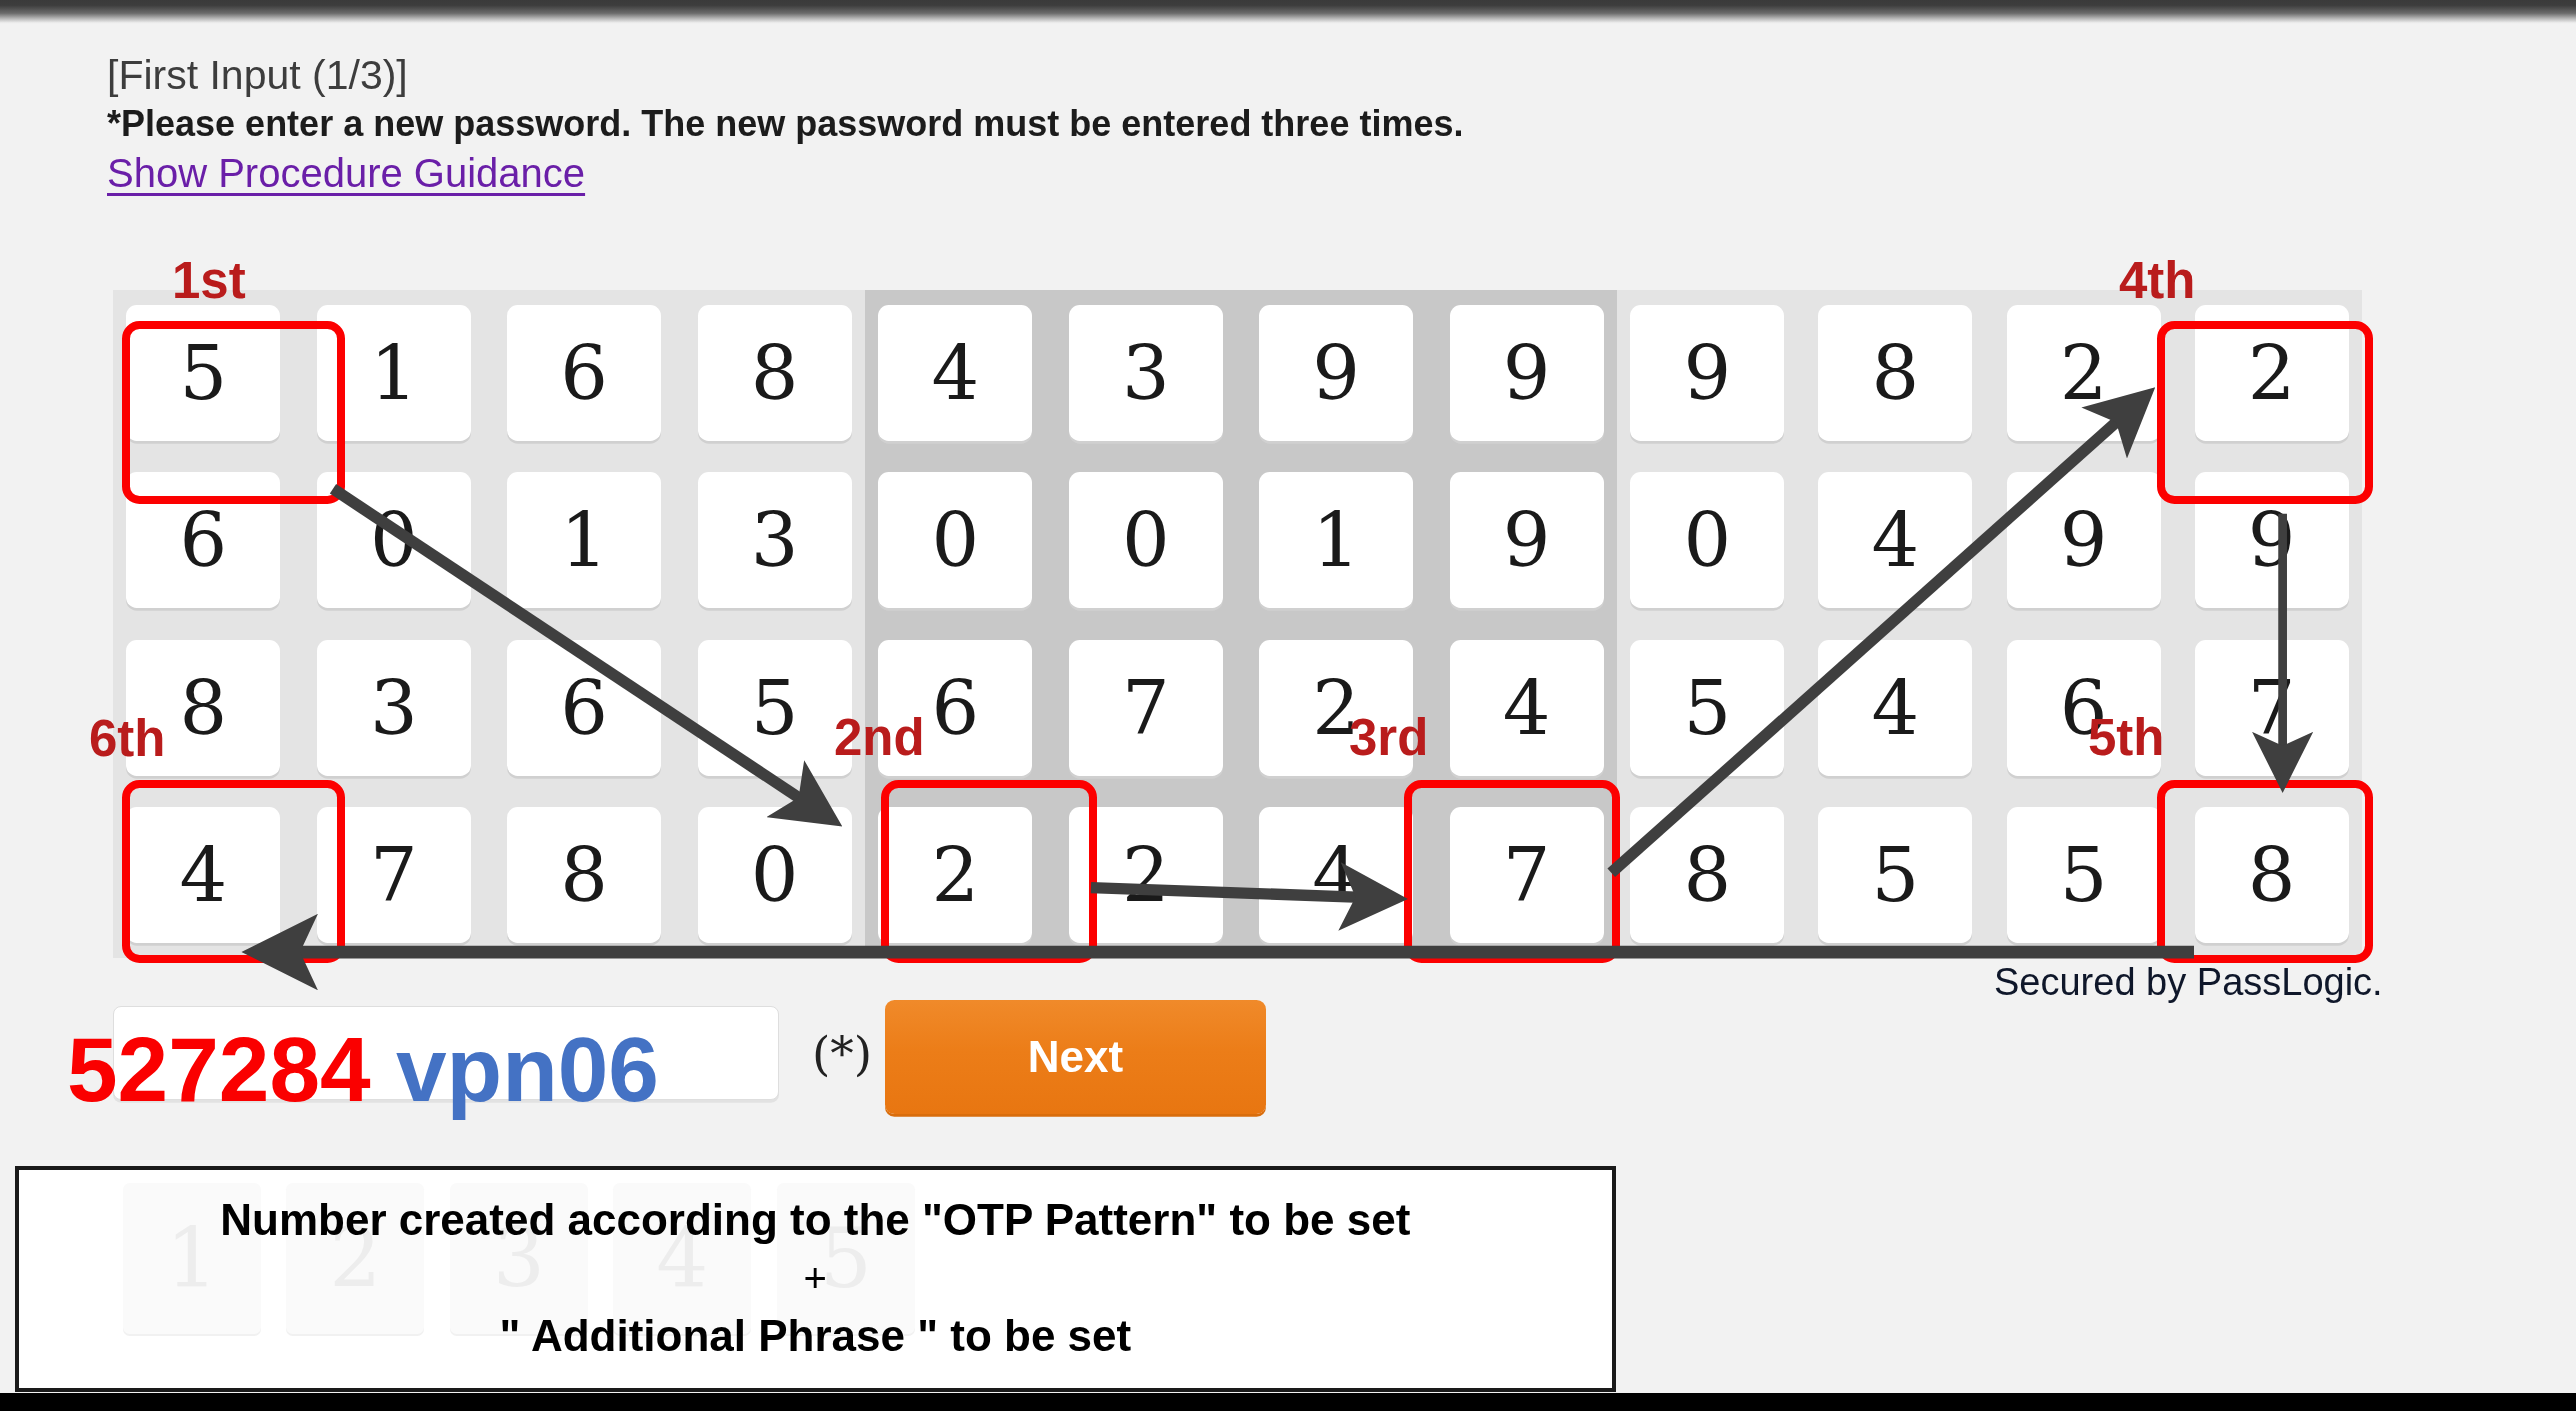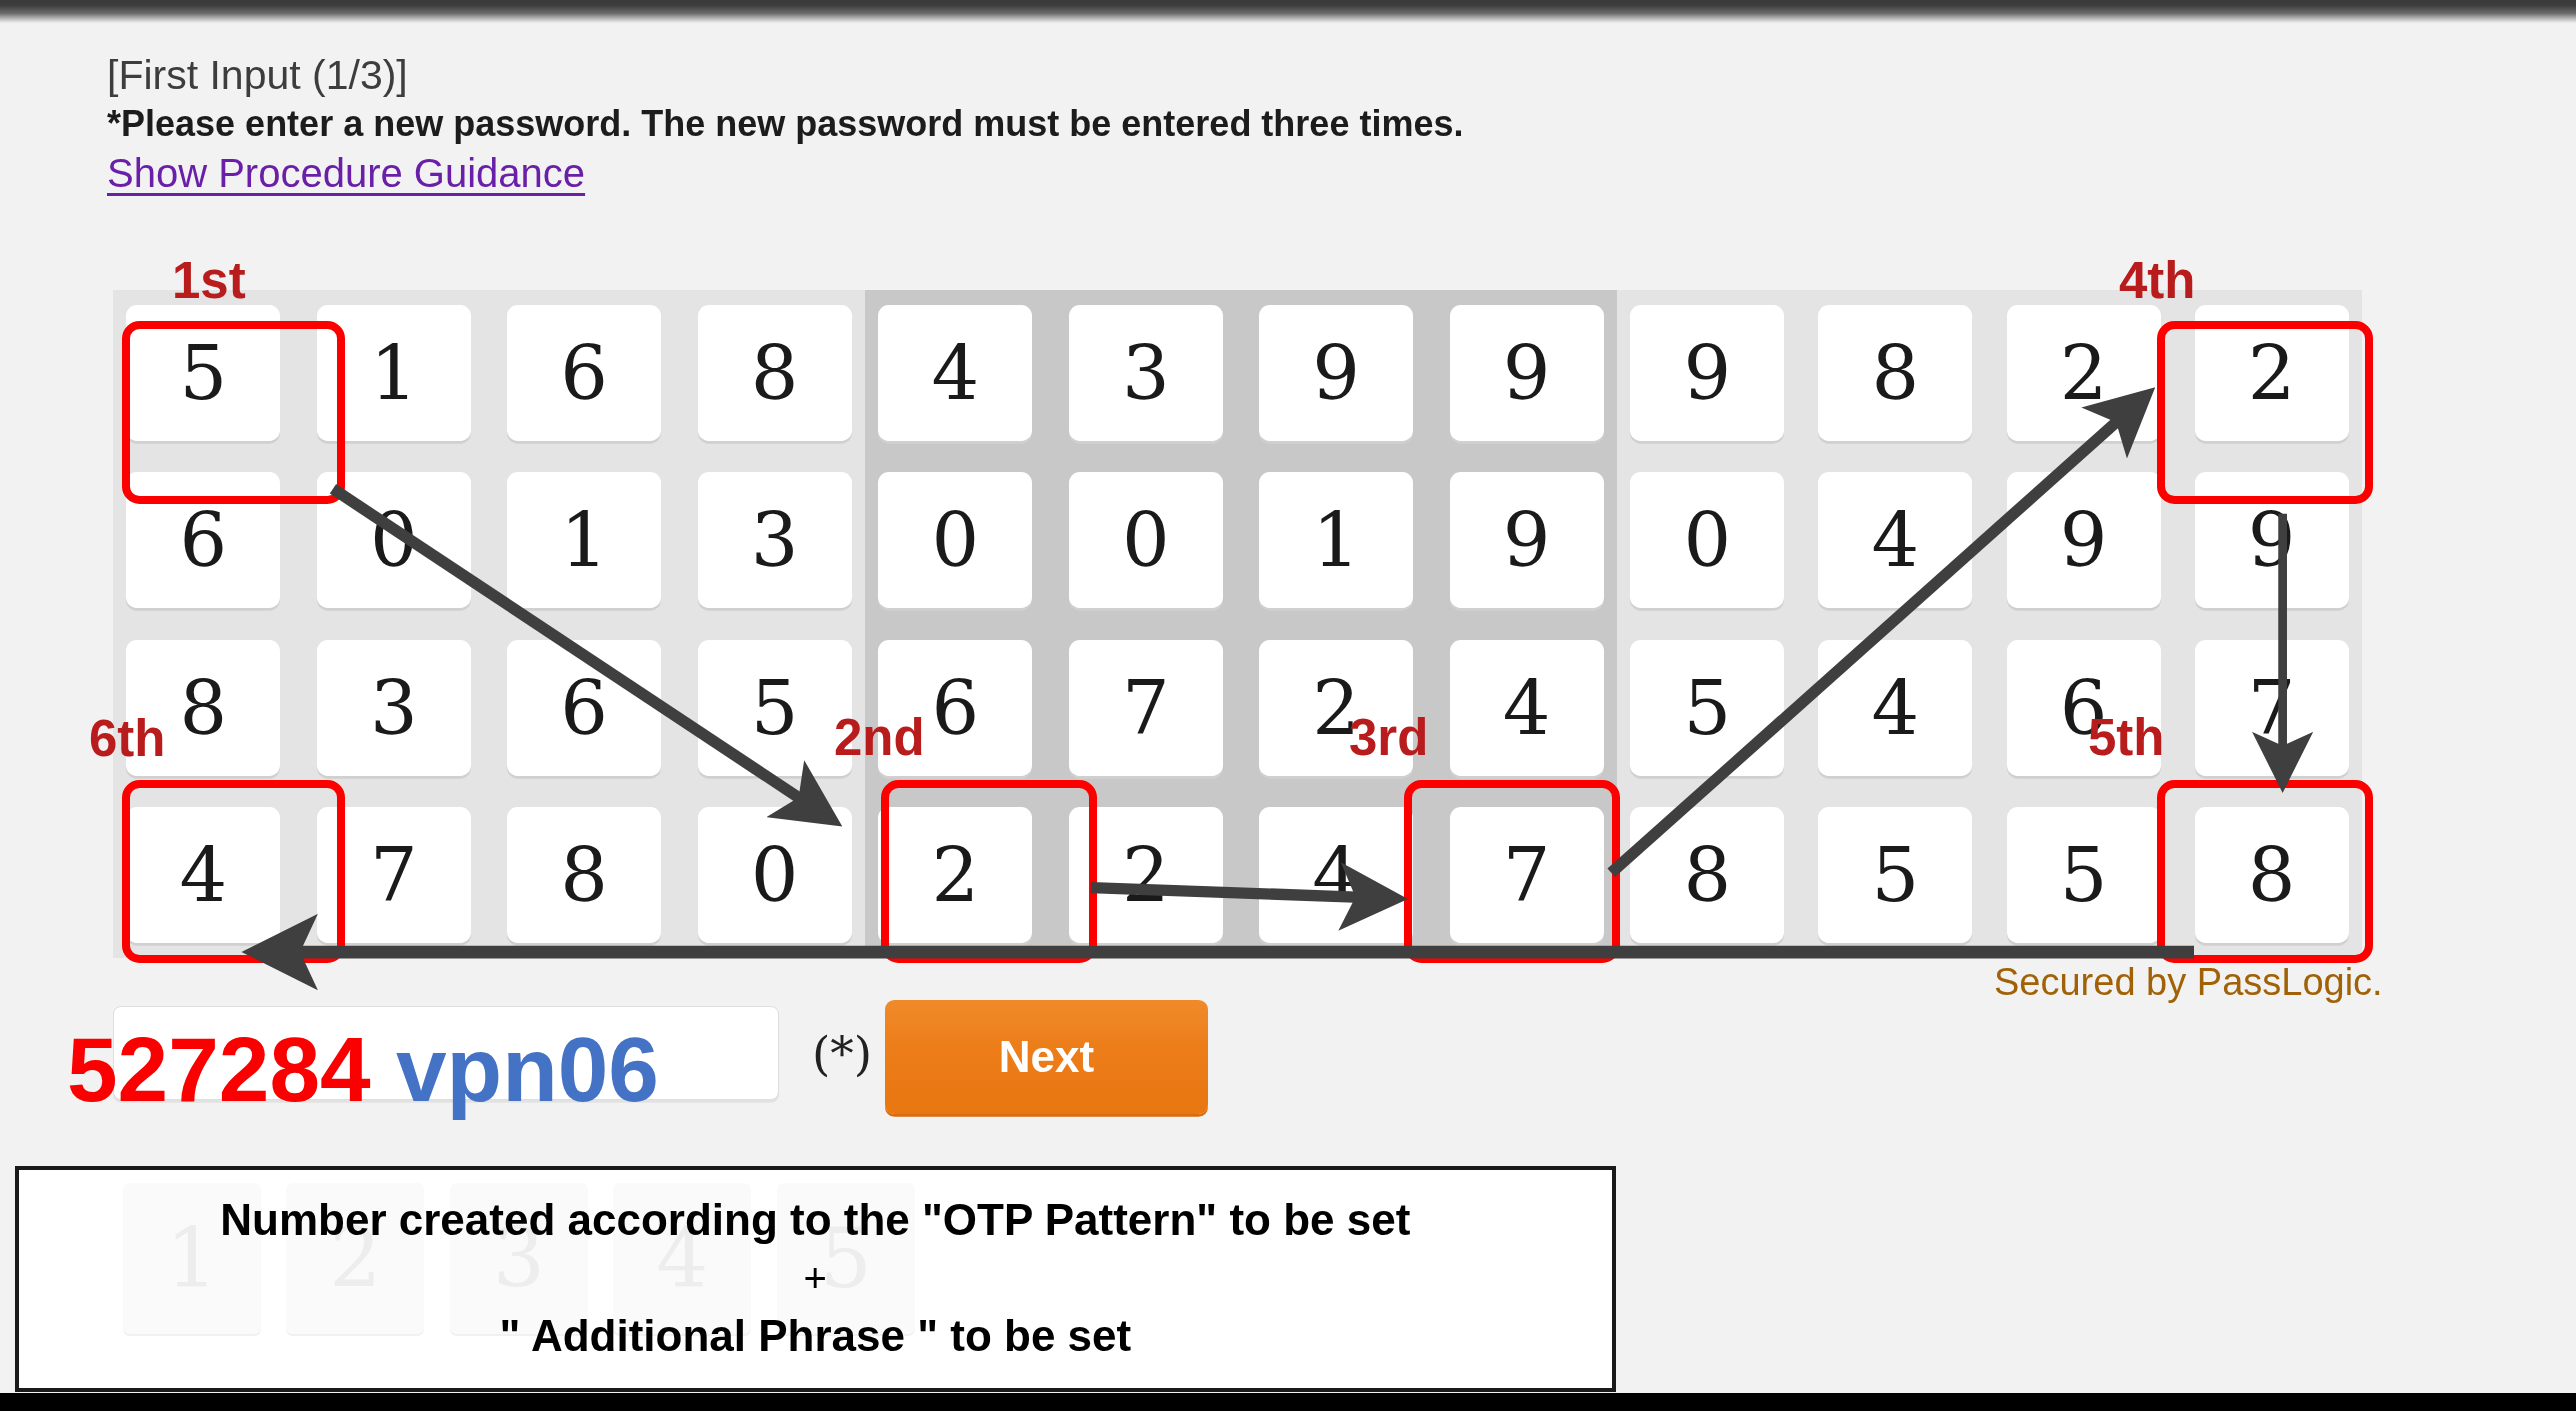--- a/index.html
+++ b/index.html
@@ -65,29 +65,29 @@
     position:absolute;left:67px;top:1024px;white-space:nowrap;
     font-size:91px;font-weight:bold;line-height:1;
   }
   #otp-num{color:#fa0000;}
   #otp-phrase{color:#4472c4;}
   #asterisk{
     position:absolute;left:812px;top:1026px;font-size:47px;color:#222;
     font-family:"DejaVu Serif",serif;
   }
   #next-btn{
-    position:absolute;left:885px;top:1000px;width:323px;height:114px;
+    position:absolute;left:885px;top:1000px;width:381px;height:114px;
     background:linear-gradient(to bottom,#f08a2a 0%,#ec7d18 45%,#e87611 100%);
     border-radius:9.4px;border:none;
     color:#fff;font-size:44px;font-weight:bold;
     display:flex;align-items:center;justify-content:center;
     box-shadow:0 2.7px 0 0 #d96d0c;cursor:pointer;
   }
   #secured{
-    position:absolute;left:1994px;top:961px;font-size:38px;color:#a16207;
+    position:absolute;left:1994px;top:961px;font-size:38px;color:#0f172a;
     white-space:nowrap;
   }
   
   #caption-box{
     position:absolute;left:14.8px;top:1166px;width:1601px;height:226px;
     background:#fff;border:4.7px solid #1a1a1a;box-sizing:border-box;
     overflow:hidden;
   }
   #watermark{
     position:absolute;left:104px;top:13.4px;display:flex;gap:25.5px;

